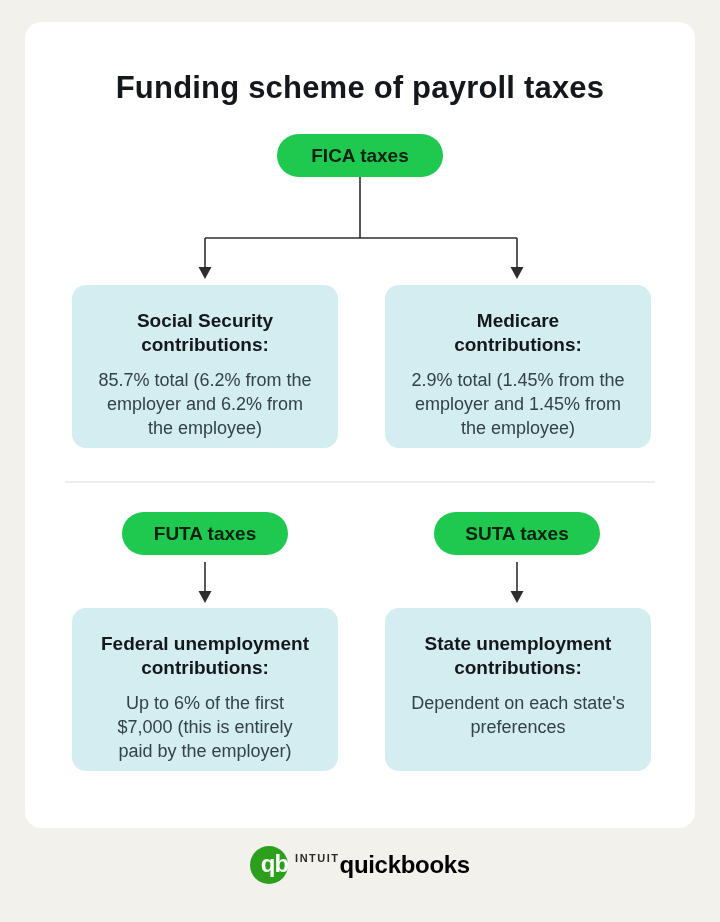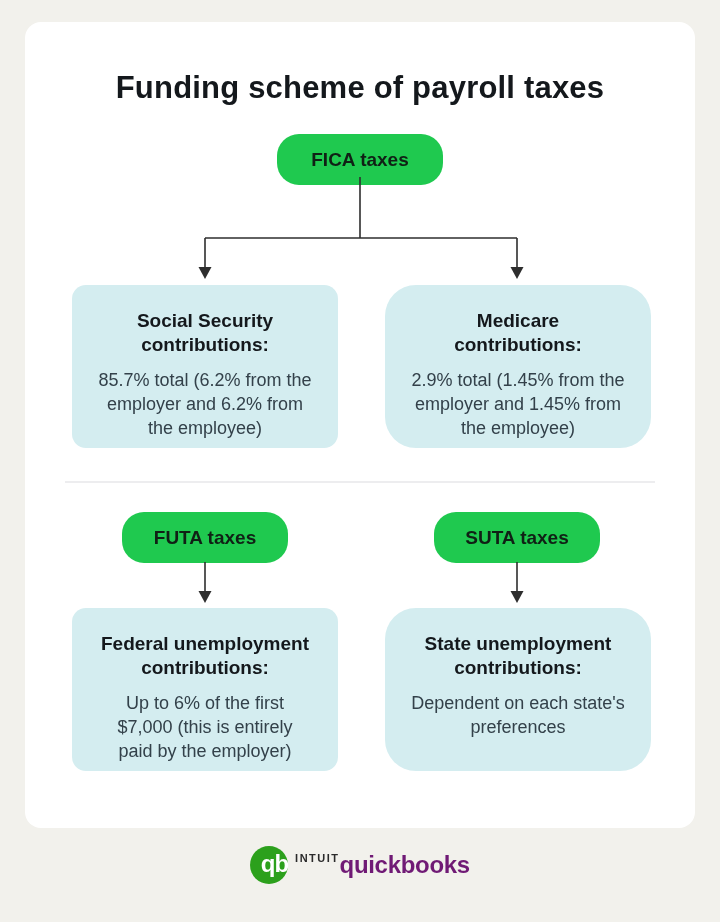--- a/index.html
+++ b/index.html
@@ -30,21 +30,21 @@
     width: 100%;
     margin: 0;
     text-align: center;
     font-size: 31px;
     font-weight: bold;
     letter-spacing: 0.2px;
     color: var(--heading-text, #14181c);
   }
   .pill {
     position: absolute;
-    height: 51px;
+    height: 43px;
     border-radius: 22px;
     background: var(--pill-green, #1fc94f);
     display: flex;
     align-items: center;
     justify-content: center;
     font-size: 19px;
     font-weight: bold;
     color: #102015;
   }
   .pill-fica {
@@ -90,21 +90,21 @@
     height: 163px;
     background: var(--box-blue, #d4edf0);
     border-radius: 14px;
     box-sizing: border-box;
     padding-top: 24px;
     text-align: center;
   }
   .box.row1 { top: 263px; }
   .box.row2 { top: 586px; }
   .box.left-col { left: 47px; }
-  .box.right-col { left: 360px; border-radius: 31px; }
+  .box.right-col { left: 360px; }
   .box-heading {
     max-width: 214px;
     margin: 0 auto 11px;
     font-size: 19px;
     line-height: 1.28;
     font-weight: bold;
     color: var(--heading-text, #14181c);
   }
   .box-body {
     max-width: 214px;
@@ -155,21 +155,21 @@
     font-size: 11px;
     font-weight: bold;
     letter-spacing: 1.5px;
     color: #2b2b2b;
     margin-bottom: 2px;
   }
   .brand-bottom {
     font-size: 24px;
     font-weight: bold;
     letter-spacing: -0.3px;
-    color: #701a75;
+    color: #000000;
   }
 </style>
 </head>
 <body>
 
 <div class="card">
 
   <h1 class="title">Funding scheme of payroll taxes</h1>
 
   <div class="pill pill-fica">

